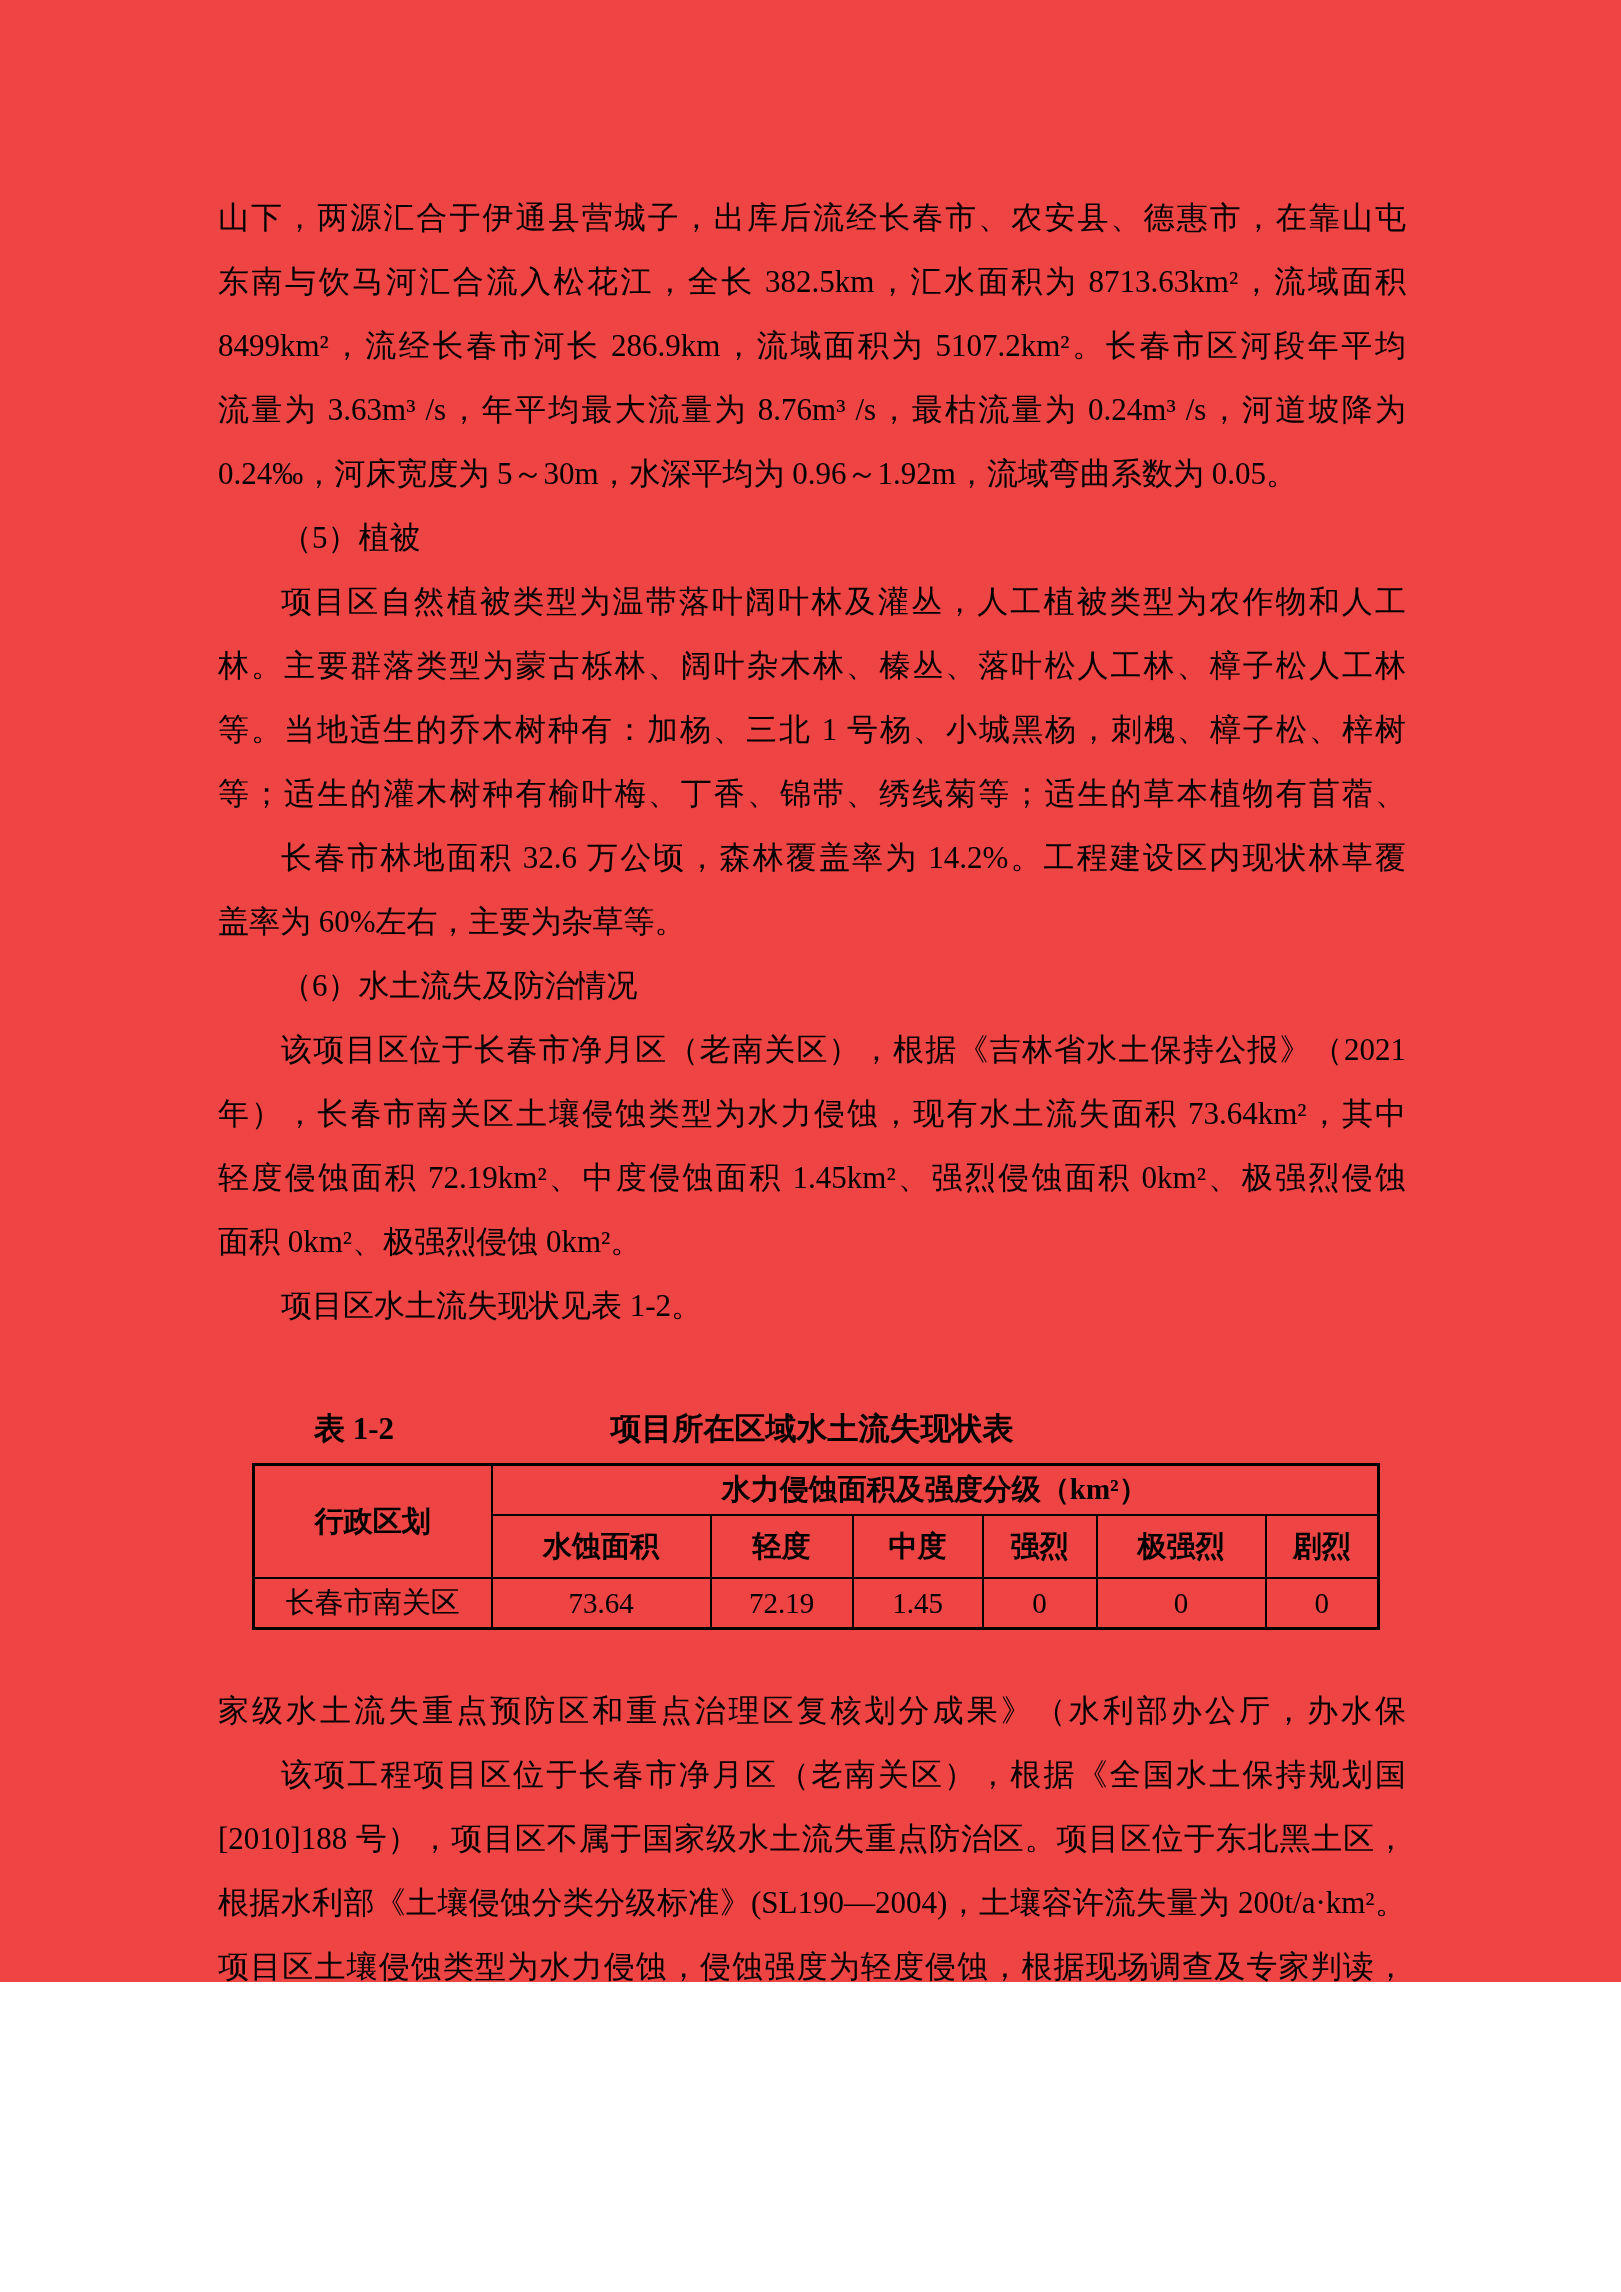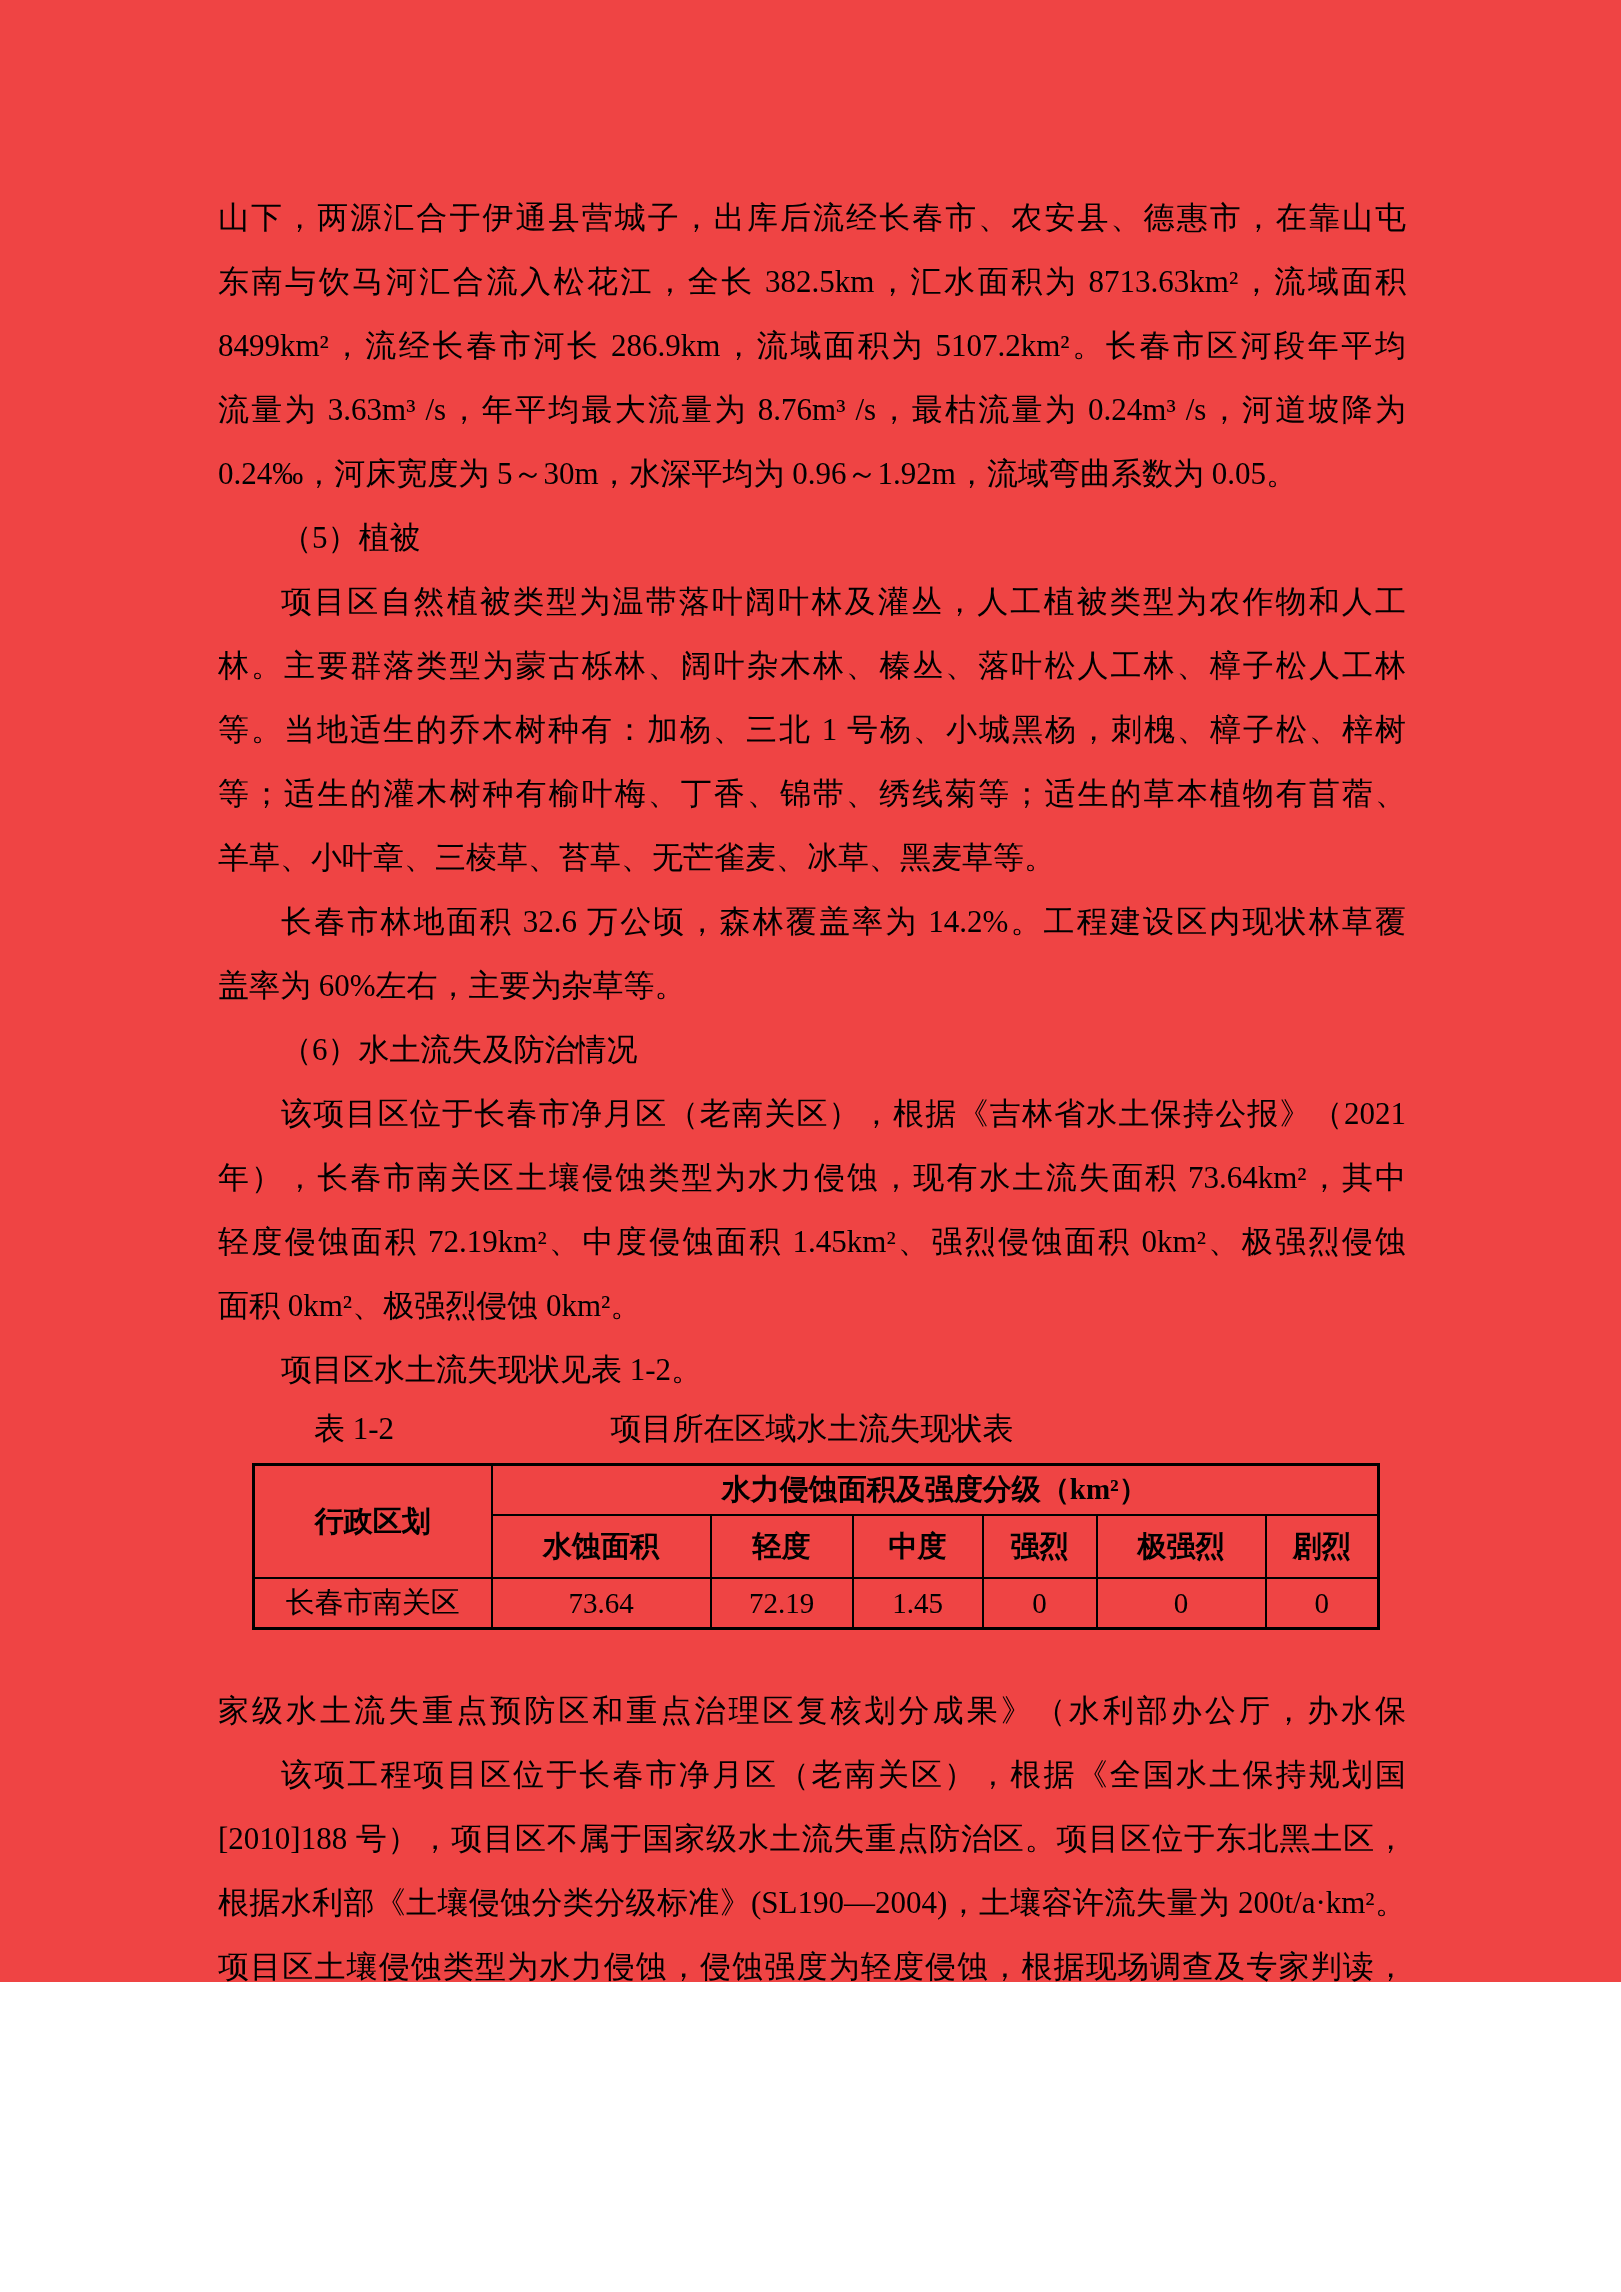--- a/index.html
+++ b/index.html
@@ -32,21 +32,21 @@
   .line.ind  { text-indent: 63px; }
 
   .caption {
     position: absolute;
     left: 218px;
     top: 1397px;
     width: 1188px;
     height: 64px;
     line-height: 64px;
     font-size: 31px;
-    font-weight: normal;
+    font-weight: bold;
     text-align: center;
   }
   .caption .cap-label {
     position: absolute;
     left: 96px;
     top: 0;
   }
 
   table.erosion {
     position: absolute;
@@ -89,21 +89,20 @@
     <div class="line">山下，两源汇合于伊通县营城子，出库后流经长春市、农安县、德惠市，在靠山屯</div>
     <div class="line">东南与饮马河汇合流入松花江，全长 382.5km，汇水面积为 8713.63km²，流域面积</div>
     <div class="line">8499km²，流经长春市河长 286.9km，流域面积为 5107.2km²。长春市区河段年平均</div>
     <div class="line">流量为 3.63m³ /s，年平均最大流量为 8.76m³ /s，最枯流量为 0.24m³ /s，河道坡降为</div>
     <div class="line last">0.24‰，河床宽度为 5～30m，水深平均为 0.96～1.92m，流域弯曲系数为 0.05。</div>
     <div class="line last ind">（5）植被</div>
     <div class="line ind">项目区自然植被类型为温带落叶阔叶林及灌丛，人工植被类型为农作物和人工</div>
     <div class="line">林。主要群落类型为蒙古栎林、阔叶杂木林、榛丛、落叶松人工林、樟子松人工林</div>
     <div class="line">等。当地适生的乔木树种有：加杨、三北 1 号杨、小城黑杨，刺槐、樟子松、梓树</div>
     <div class="line">等；适生的灌木树种有榆叶梅、丁香、锦带、绣线菊等；适生的草本植物有苜蓿、</div>
-    <div class="line last">羊草、小叶章、三棱草、苔草、无芒雀麦、冰草、黑麦草等。</div>
     <div class="line ind">长春市林地面积 32.6 万公顷，森林覆盖率为 14.2%。工程建设区内现状林草覆</div>
     <div class="line last">盖率为 60%左右，主要为杂草等。</div>
     <div class="line last ind">（6）水土流失及防治情况</div>
     <div class="line ind">该项目区位于长春市净月区（老南关区），根据《吉林省水土保持公报》（2021</div>
     <div class="line">年），长春市南关区土壤侵蚀类型为水力侵蚀，现有水土流失面积 73.64km²，其中</div>
     <div class="line">轻度侵蚀面积 72.19km²、中度侵蚀面积 1.45km²、强烈侵蚀面积 0km²、极强烈侵蚀</div>
     <div class="line last">面积 0km²、极强烈侵蚀 0km²。</div>
     <div class="line last ind">项目区水土流失现状见表 1-2。</div>
   </div>
 

